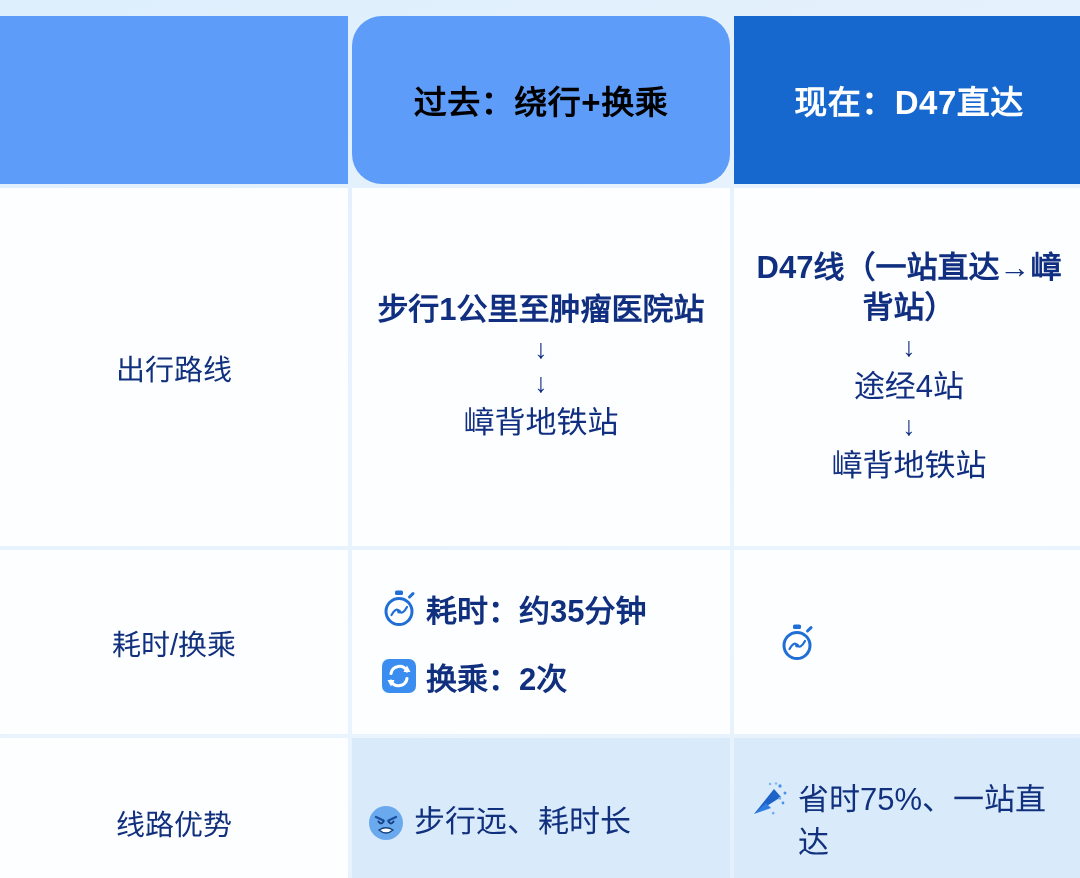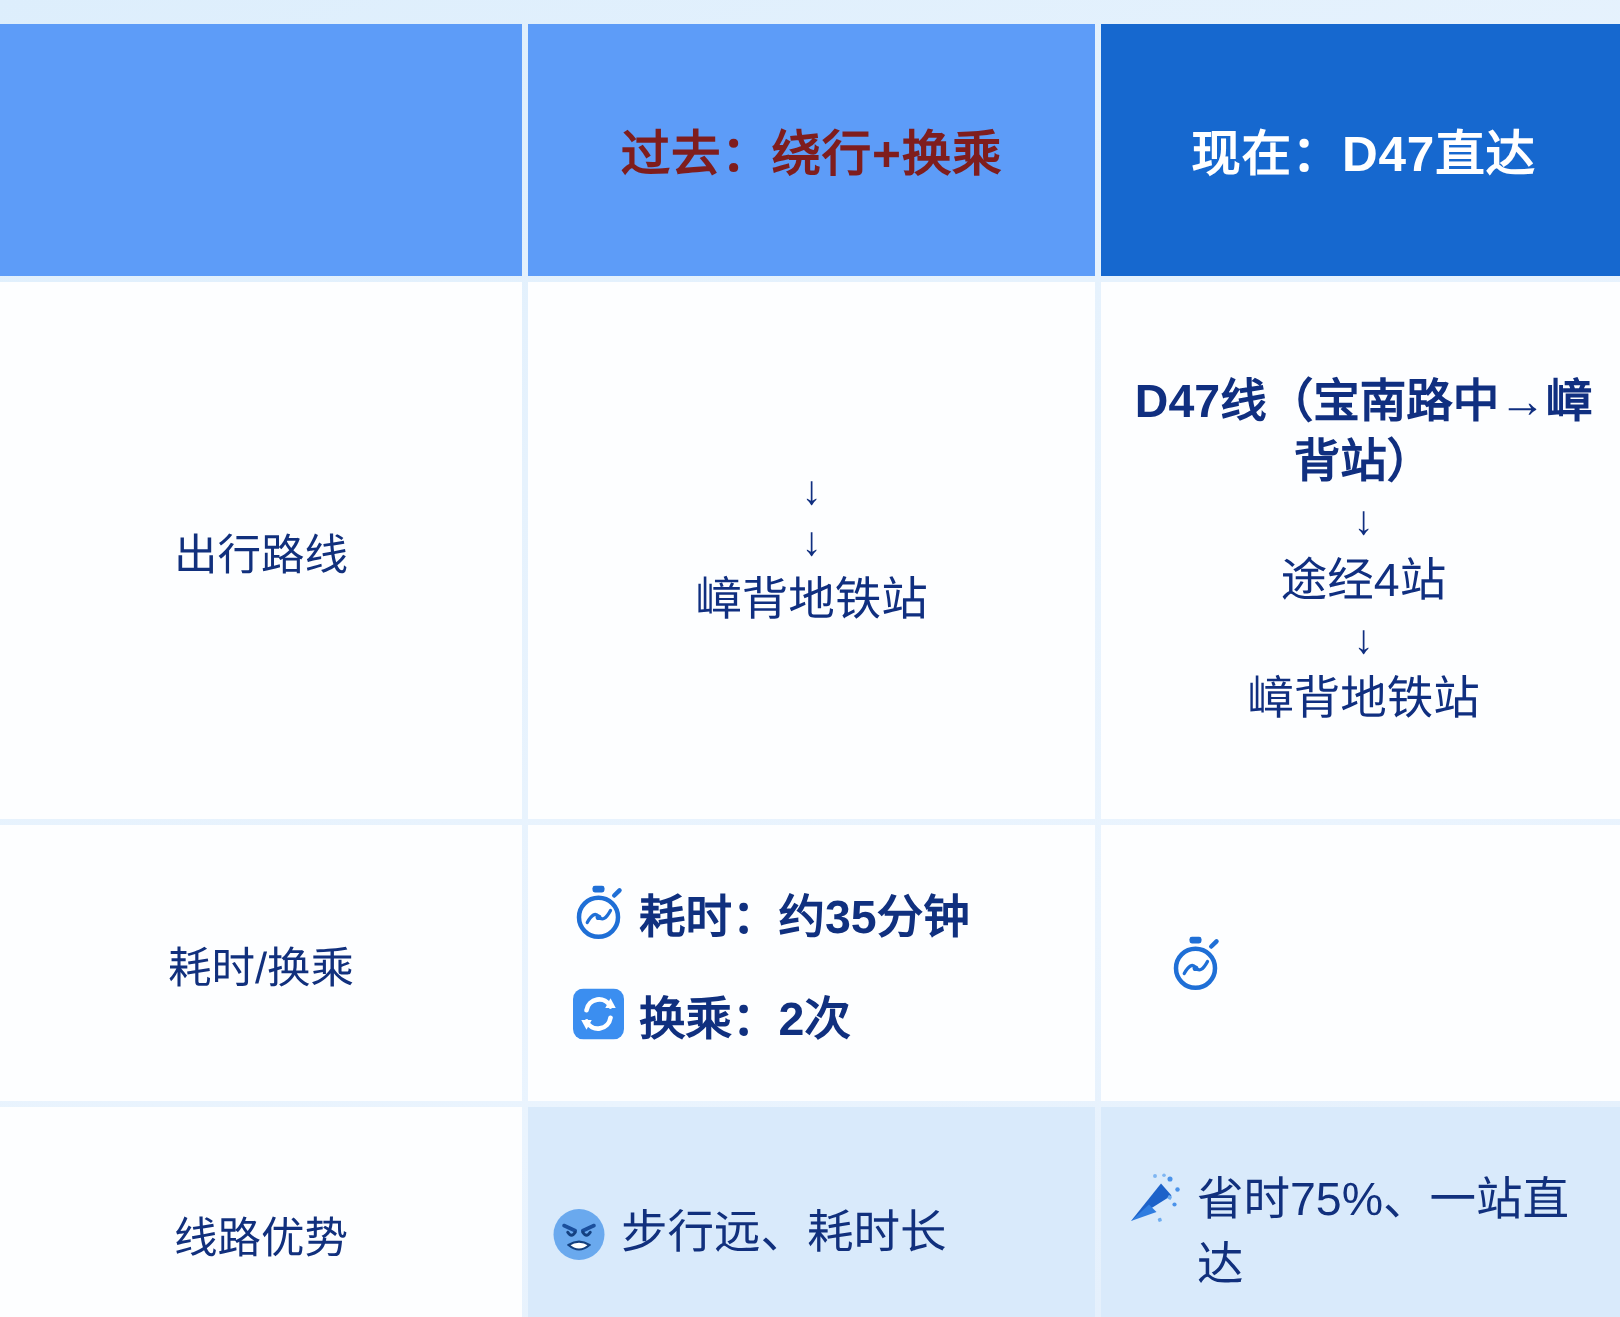--- a/index.html
+++ b/index.html
@@ -37,21 +37,21 @@
   }
 
   
   .header-cell {
     color: #ffffff;
     font-weight: bold;
     font-size: 33px;
     letter-spacing: 0.5px;
   }
   .header-blank  { background: #5d9cf8; }
-  .header-past   { background: #5d9cf8; color: #7f1d1d; }
+  .header-past   { background: #5d9cf8; color: #000000; border-radius: 30px; }
   .header-now    { background: #1668cf; color: #ffffff; }
 
   
   .label-cell {
     background: #fdfeff;
     font-size: 29px;
     color: #11307d;
     font-weight: 500;
   }
 
@@ -146,29 +146,30 @@
   <div class="cell header-cell header-blank"></div>
 
   <div class="cell header-cell header-past">过去：绕行+换乘</div>
 
   <div class="cell header-cell header-now">现在：D47直达</div>
 
   <div class="cell label-cell">出行路线</div>
 
   <div class="cell content-cell col-past">
     <div class="route-flow">
+      <div class="route-step strong">步行1公里至肿瘤医院站</div>
       <div class="route-arrow">↓</div>
       <div class="route-arrow">↓</div>
       <div class="route-step">嶂背地铁站</div>
     </div>
   </div>
 
   <div class="cell content-cell col-now">
     <div class="route-flow">
-      <div class="route-step strong">D47线（宝南路中→嶂背站）</div>
+      <div class="route-step strong">D47线（一站直达→嶂背站）</div>
       <div class="route-arrow">↓</div>
       <div class="route-step">途经4站</div>
       <div class="route-arrow">↓</div>
       <div class="route-step">嶂背地铁站</div>
     </div>
   </div>
 
   <div class="cell label-cell">耗时/换乘</div>
 
   <div class="cell content-cell col-past">

